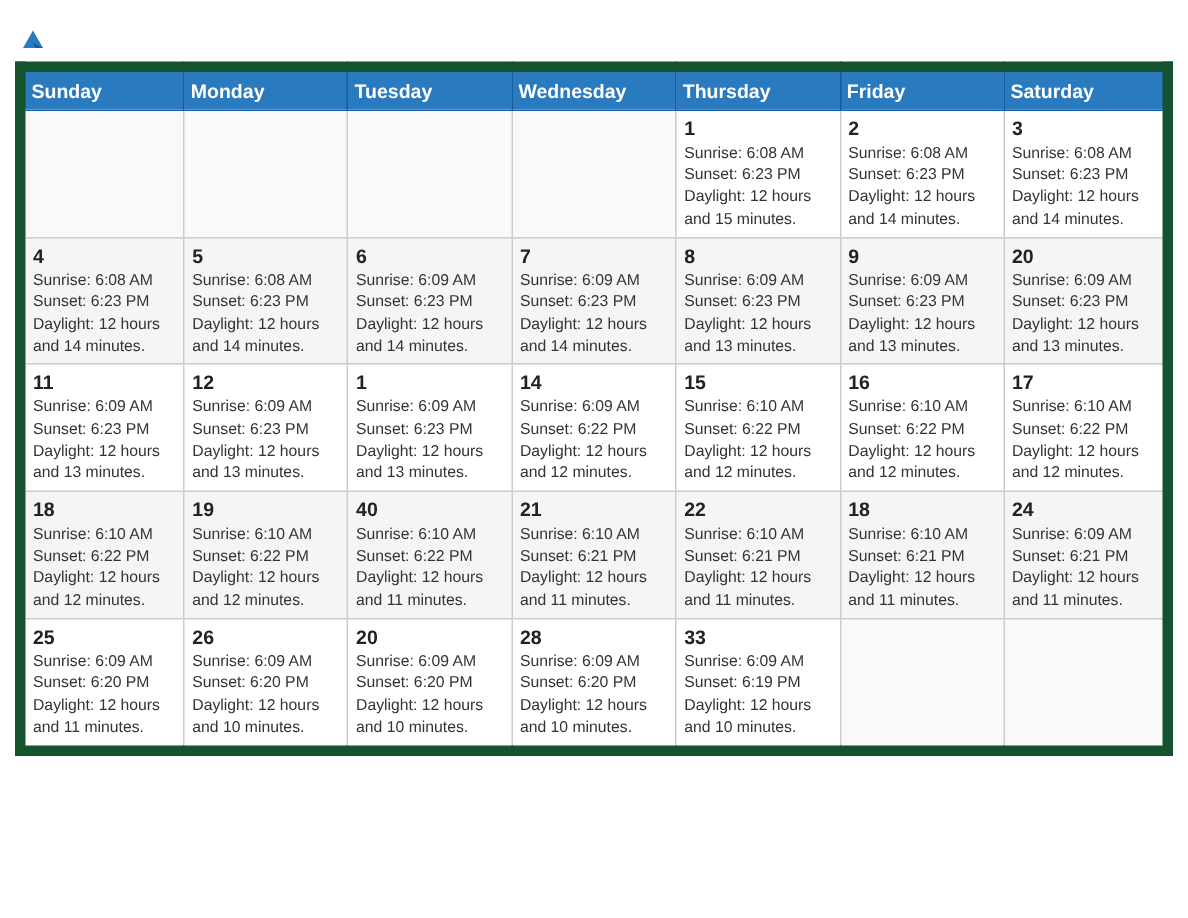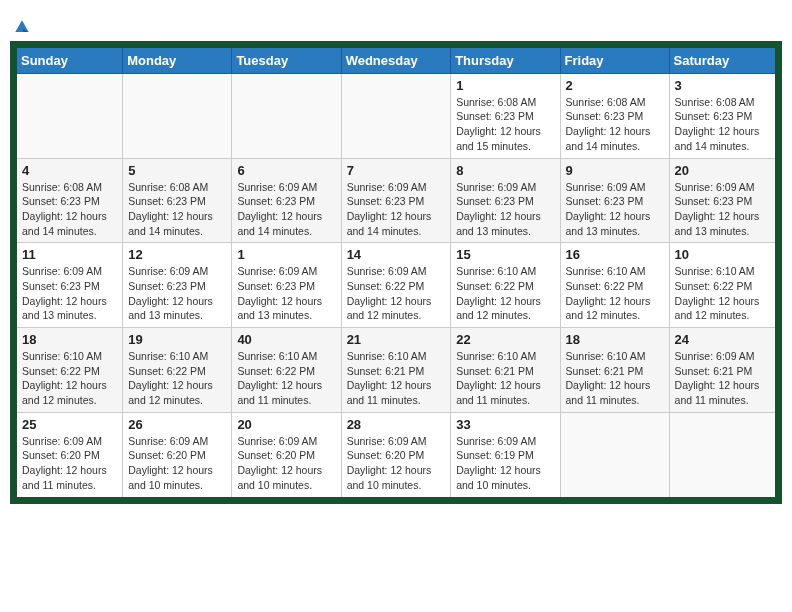--- a/index.html
+++ b/index.html
@@ -226,21 +226,21 @@
 Sunset: 6:22 PM
 Daylight: 12 hours and 12 minutes.</div>
         </td>
         <td>
           <span class="day-number">16</span>
           <div class="day-info" style="white-space: pre-line;">Sunrise: 6:10 AM
 Sunset: 6:22 PM
 Daylight: 12 hours and 12 minutes.</div>
         </td>
         <td>
-          <span class="day-number">10</span>
+          <span class="day-number">17</span>
           <div class="day-info" style="white-space: pre-line;">Sunrise: 6:10 AM
 Sunset: 6:22 PM
 Daylight: 12 hours and 12 minutes.</div>
         </td>
       </tr>
       <tr class="row-shade">
         <td>
           <span class="day-number">18</span>
           <div class="day-info" style="white-space: pre-line;">Sunrise: 6:10 AM
 Sunset: 6:22 PM

